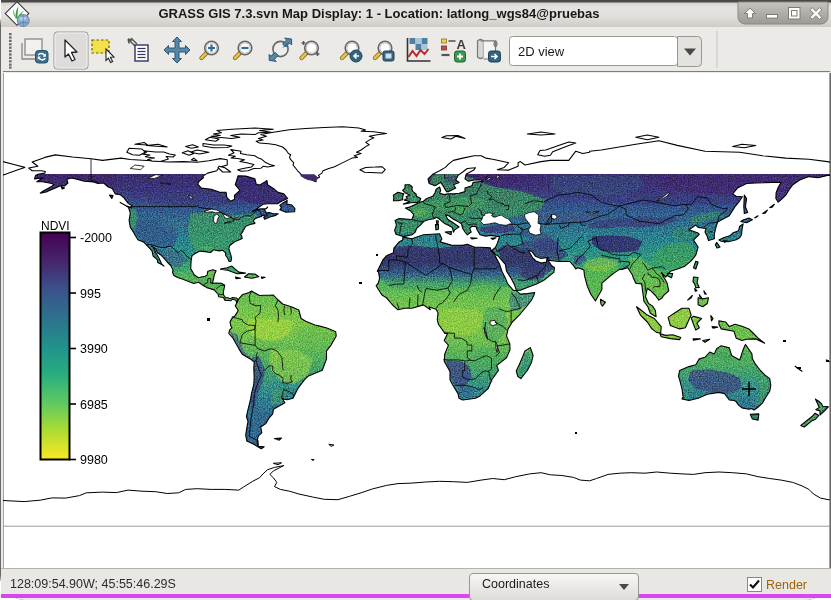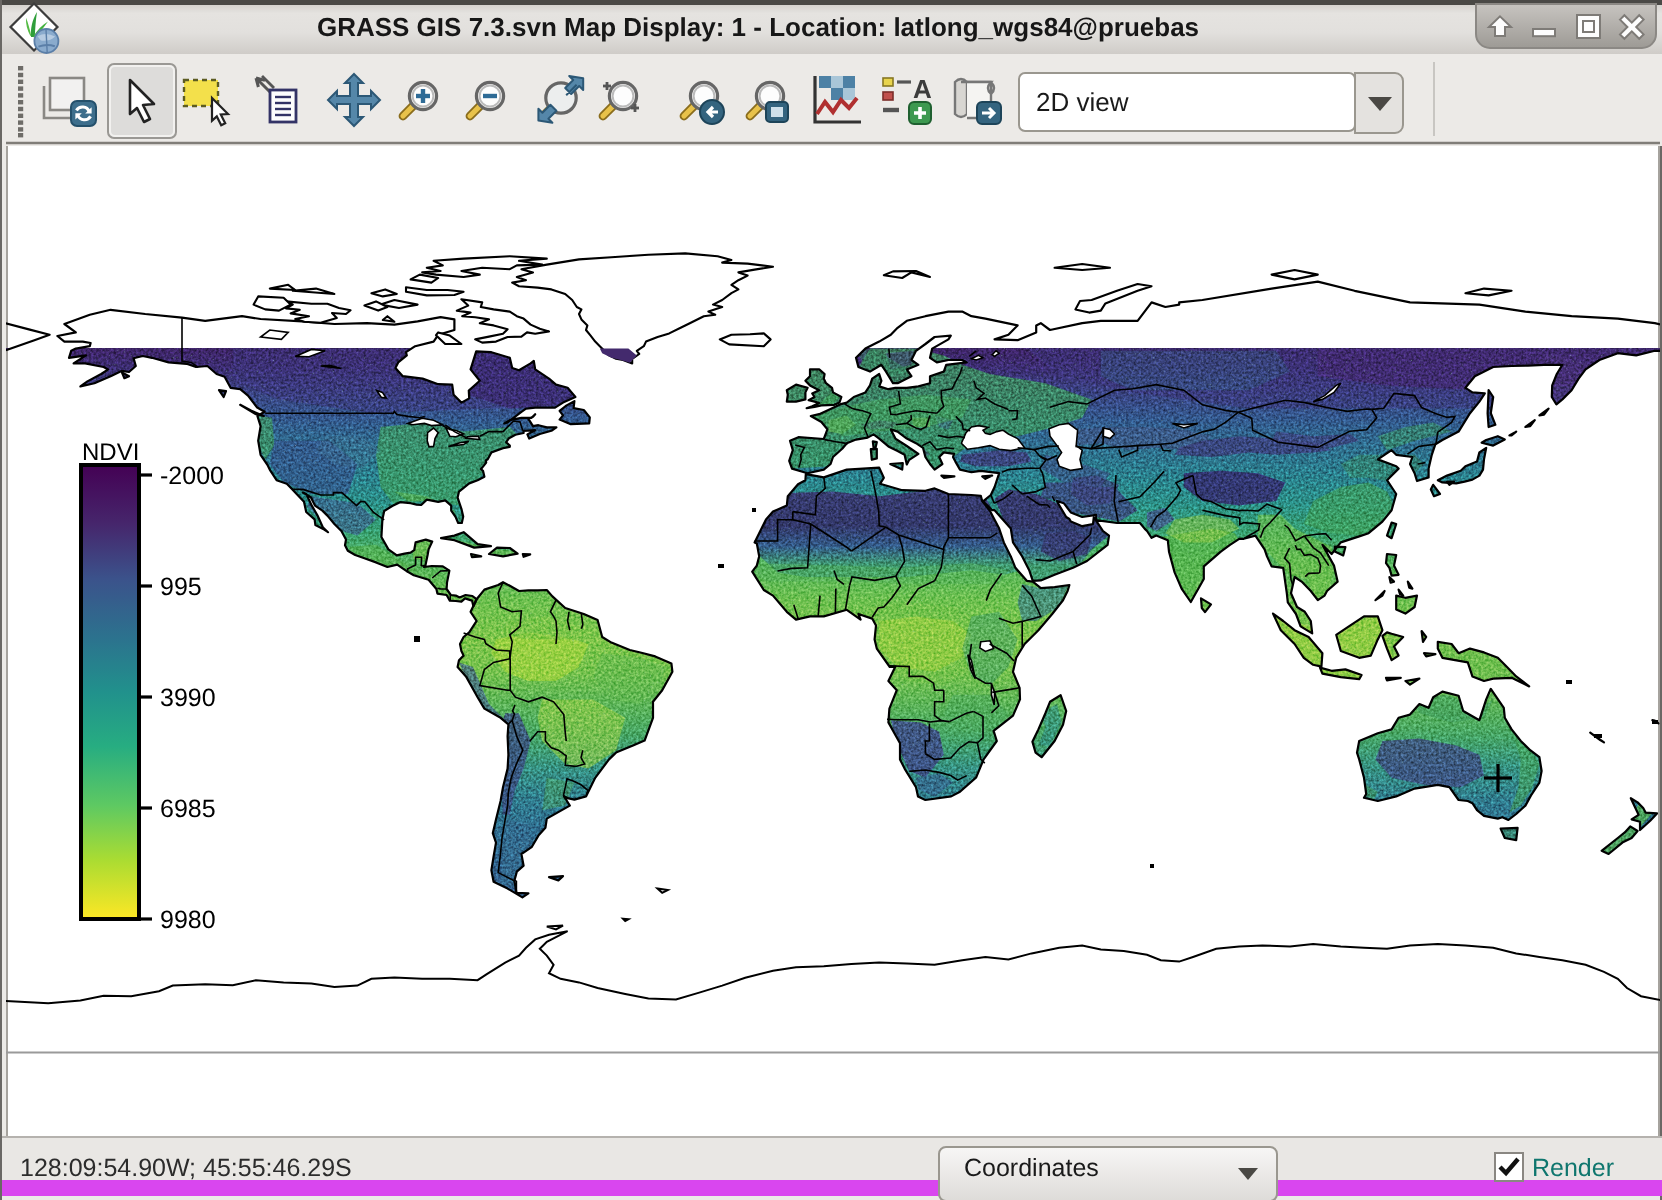--- a/index.html
+++ b/index.html
@@ -1,31 +1,31 @@
 <!DOCTYPE html>
 <html><head><meta charset="utf-8"><title>GRASS GIS Map Display</title>
 <style>
 * { margin:0; padding:0; box-sizing:border-box; }
 html,body { width:831px; height:600px; overflow:hidden; font-family:"Liberation Sans", sans-serif; }
 #win { position:relative; width:831px; height:600px; background:#eceae7;
-  border-left:1px solid #6a6865; border-right:1px solid #6a6865; }
+  border-left:1px solid #6a6865; border-right:1px solid #6a6865;border-radius:25px; }
 #titlebar { position:absolute; left:0; top:0; width:831px; height:27px; }
 #toolbar { position:absolute; left:0; top:27px; width:831px; height:46px; }
 #canvas { position:absolute; left:2px; top:73px; width:827px; height:495px; background:#fff;
  }
 #legendwrap { position:absolute; left:30px; top:208px; width:140px; height:260px; }
 #statusbar { position:absolute; left:0; top:568px; width:831px; height:30px; background:#e9e7e4;
-  border-top:1px solid #b5b2ae; border-bottom:8px solid #d946ef; }
+  border-top:1px solid #b5b2ae; border-bottom:4px solid #d946ef; }
 #coordtext { position:absolute; left:9px; top:8px; font-size:12.5px; color:#2c2c2c; }
 #coombo { position:absolute; left:468px; top:4px; width:170px; height:28px;
   background:linear-gradient(180deg,#f7f6f5,#dedcd9); border:1px solid #9a978f; border-radius:4px; }
 #comboTxt { position:absolute; left:12px; top:3px; font-size:12.5px; color:#1a1a1a; }
 #renderbox { position:absolute; left:746px; top:6px; }
 #renderbox svg { vertical-align:-3px; }
-#renderbox span { font-size:12.5px; color:#0f766e; margin-left:4px; }
+#renderbox span { font-size:12.5px; color:#a16207; margin-left:4px; }
 </style></head>
 <body>
 <div id="win">
 <div id="titlebar"><svg width="831" height="27" viewBox="0 0 831 27">
 <defs>
 <linearGradient id="tbg" x1="0" y1="0" x2="0" y2="1">
 <stop offset="0" stop-color="#cbc9c5"></stop>
             <stop offset="0.25" stop-color="#e5e3e0"></stop>
 <stop offset="0.6" stop-color="#e2e0dd"></stop>
             <stop offset="1" stop-color="#cfccc8"></stop>

